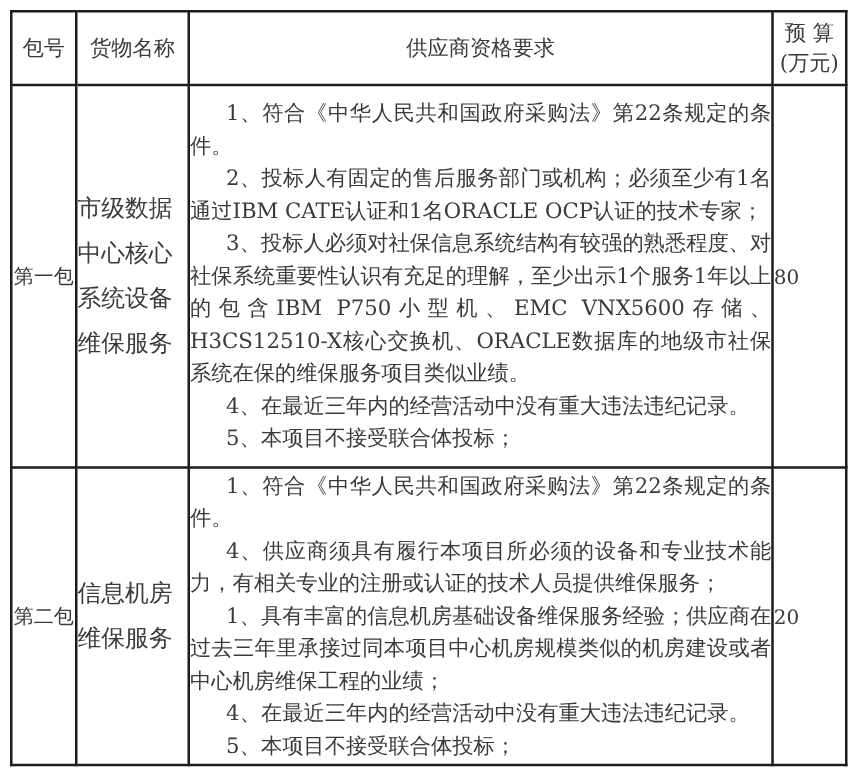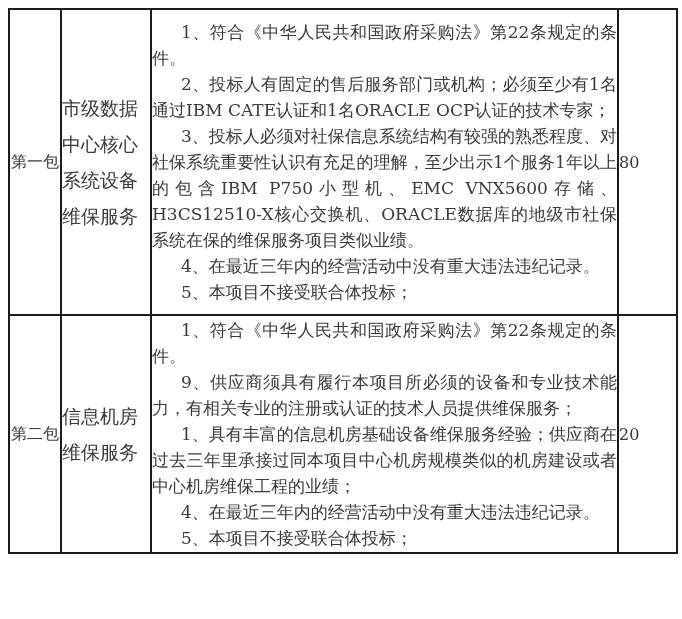--- a/index.html
+++ b/index.html
@@ -84,40 +84,49 @@
 <div class="page">
   <table class="doc-table">
     <colgroup>
       <col class="c1">
         <col class="c2">
         <col class="c3">
         <col class="c4">
     </colgroup>
 
     <tbody>
+        <tr class="header-row">
+      <th>包号</th>
+      <th>货物名称</th>
+      <th>供应商资格要求</th>
+      <th>
+        <div class="budget-head-line">预 算</div>
+        <div class="budget-head-line">(万元)</div>
+      </th>
+    </tr>
 
     <tr class="row-1">
       <td class="cell-package">第一包</td>
       <td class="cell-goods">市级数据中心核心系统设备维保服务</td>
       <td class="cell-req">
         <p>1、符合《中华人民共和国政府采购法》第22条规定的条件。</p>
         <p>2、投标人有固定的售后服务部门或机构；必须至少有1名通过IBM CATE认证和1名ORACLE OCP认证的技术专家；</p>
         <p>3、投标人必须对社保信息系统结构有较强的熟悉程度、对社保系统重要性认识有充足的理解，至少出示1个服务1年以上的包含IBM P750小型机、EMC VNX5600存储、H3CS12510-X核心交换机、ORACLE数据库的地级市社保系统在保的维保服务项目类似业绩。</p>
         <p>4、在最近三年内的经营活动中没有重大违法违纪记录。</p>
         <p>5、本项目不接受联合体投标；</p>
       </td>
       <td class="cell-budget">80</td>
     </tr>
 
     <tr class="row-2">
       <td class="cell-package">第二包</td>
       <td class="cell-goods">信息机房维保服务</td>
       <td class="cell-req">
         <p>1、符合《中华人民共和国政府采购法》第22条规定的条件。</p>
-        <p>9、供应商须具有履行本项目所必须的设备和专业技术能力，有相关专业的注册或认证的技术人员提供维保服务；</p>
+        <p>4、供应商须具有履行本项目所必须的设备和专业技术能力，有相关专业的注册或认证的技术人员提供维保服务；</p>
         <p>1、具有丰富的信息机房基础设备维保服务经验；供应商在过去三年里承接过同本项目中心机房规模类似的机房建设或者中心机房维保工程的业绩；</p>
         <p>4、在最近三年内的经营活动中没有重大违法违纪记录。</p>
         <p>5、本项目不接受联合体投标；</p>
       </td>
       <td class="cell-budget">20</td>
     </tr>
   </tbody>
     </table>
 </div>
 

